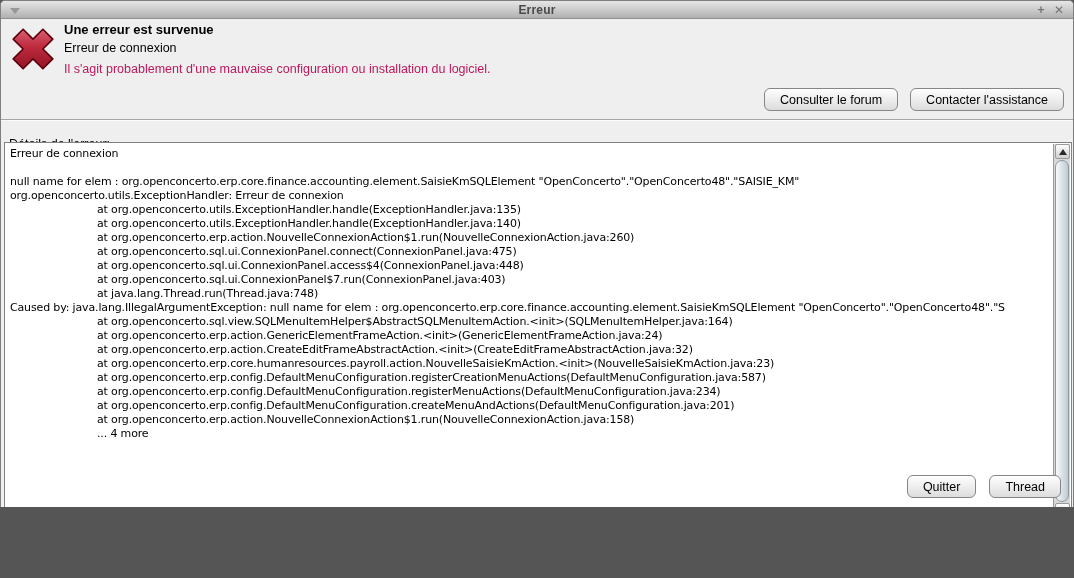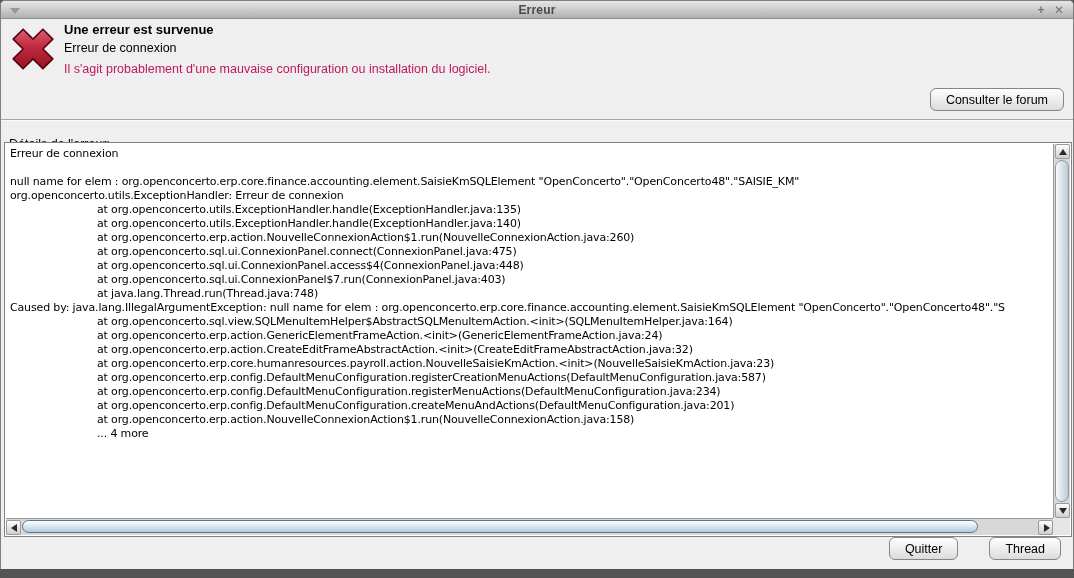--- a/index.html
+++ b/index.html
@@ -1,18 +1,18 @@
 <!DOCTYPE html>
 <html><head>
 <meta charset="utf-8">
 <style>
   html,body{margin:0;padding:0;background:#555;font-family:"Liberation Sans","DejaVu Sans",sans-serif;}
   *{box-sizing:border-box;}
   .window{
-    position:relative;width:1074px;height:569px;background:#efefef;
+    position:relative;width:1074px;height:507px;background:#efefef;
     border:1px solid #7f7f7f;border-bottom:none;border-radius:5px 5px 0 0;overflow:hidden;
   }
   
   .titlebar{
     position:absolute;left:0;top:0;right:0;height:18px;
     background:linear-gradient(#e6e6e6,#c9c9c9 55%,#b0b0b0);
     border-bottom:1px solid #8f8f8f;border-radius:4px 4px 0 0;
   }
   .titlebar-title{
     position:absolute;left:0;right:0;top:2px;text-align:center;
@@ -77,21 +77,21 @@
   .vsb-thumb{
     position:absolute;left:1px;right:1px;top:16px;bottom:16px;border-radius:8px;cursor:pointer;
     background:linear-gradient(90deg,#f8fafb,#dde5ea 45%,#bfc9cf);border:1px solid #8c99a3;
   }
   .hsb-thumb{
     position:absolute;top:1px;height:13px;left:16px;right:75px;border-radius:8px;cursor:pointer;
     background:linear-gradient(#fbfdfe,#dceaf2 45%,#b4cbd9);border:1px solid #5f7585;
   }
   .sb-corner{position:absolute;right:1px;bottom:1px;width:17px;height:17px;background:#e6e6e6;}
   
-  .footer-buttons{position:absolute;right:12px;bottom:9px;display:flex;gap:31px;}
+  .footer-buttons{position:absolute;right:12px;bottom:9px;display:flex;gap:13px;}
 </style>
 </head>
 <body>
 
 <div class="window">
 
   <div class="titlebar">
     <span class="win-menu"></span>
     <div class="titlebar-title">Erreur</div>
     <span class="win-btn win-max">+</span>
@@ -109,20 +109,21 @@
       </defs>
       <g transform="rotate(45 24 24)">
         <path d="M17 3 h14 v14 h14 v14 h-14 v14 h-14 v-14 H3 V17 h14 Z" fill="url(#xg)" stroke="#5d000d" stroke-width="1.6" stroke-linejoin="round"></path>
       </g>
     </svg>
     <div class="hdr-title">Une erreur est survenue</div>
     <div class="hdr-sub">Erreur de connexion</div>
     <div class="hdr-desc">Il s'agit probablement d'une mauvaise configuration ou installation du logiciel.</div>
     <div class="hdr-buttons">
       <button class="btn">Consulter le forum</button>
+      <button class="btn">Contacter l'assistance</button>
     </div>
   </div>
 
   <div class="details">
     <div class="details-label">Détails de l'erreur:</div>
 
     <div class="scrollpane">
       <div class="viewport">
         <pre class="trace">Erreur de connexion
 

